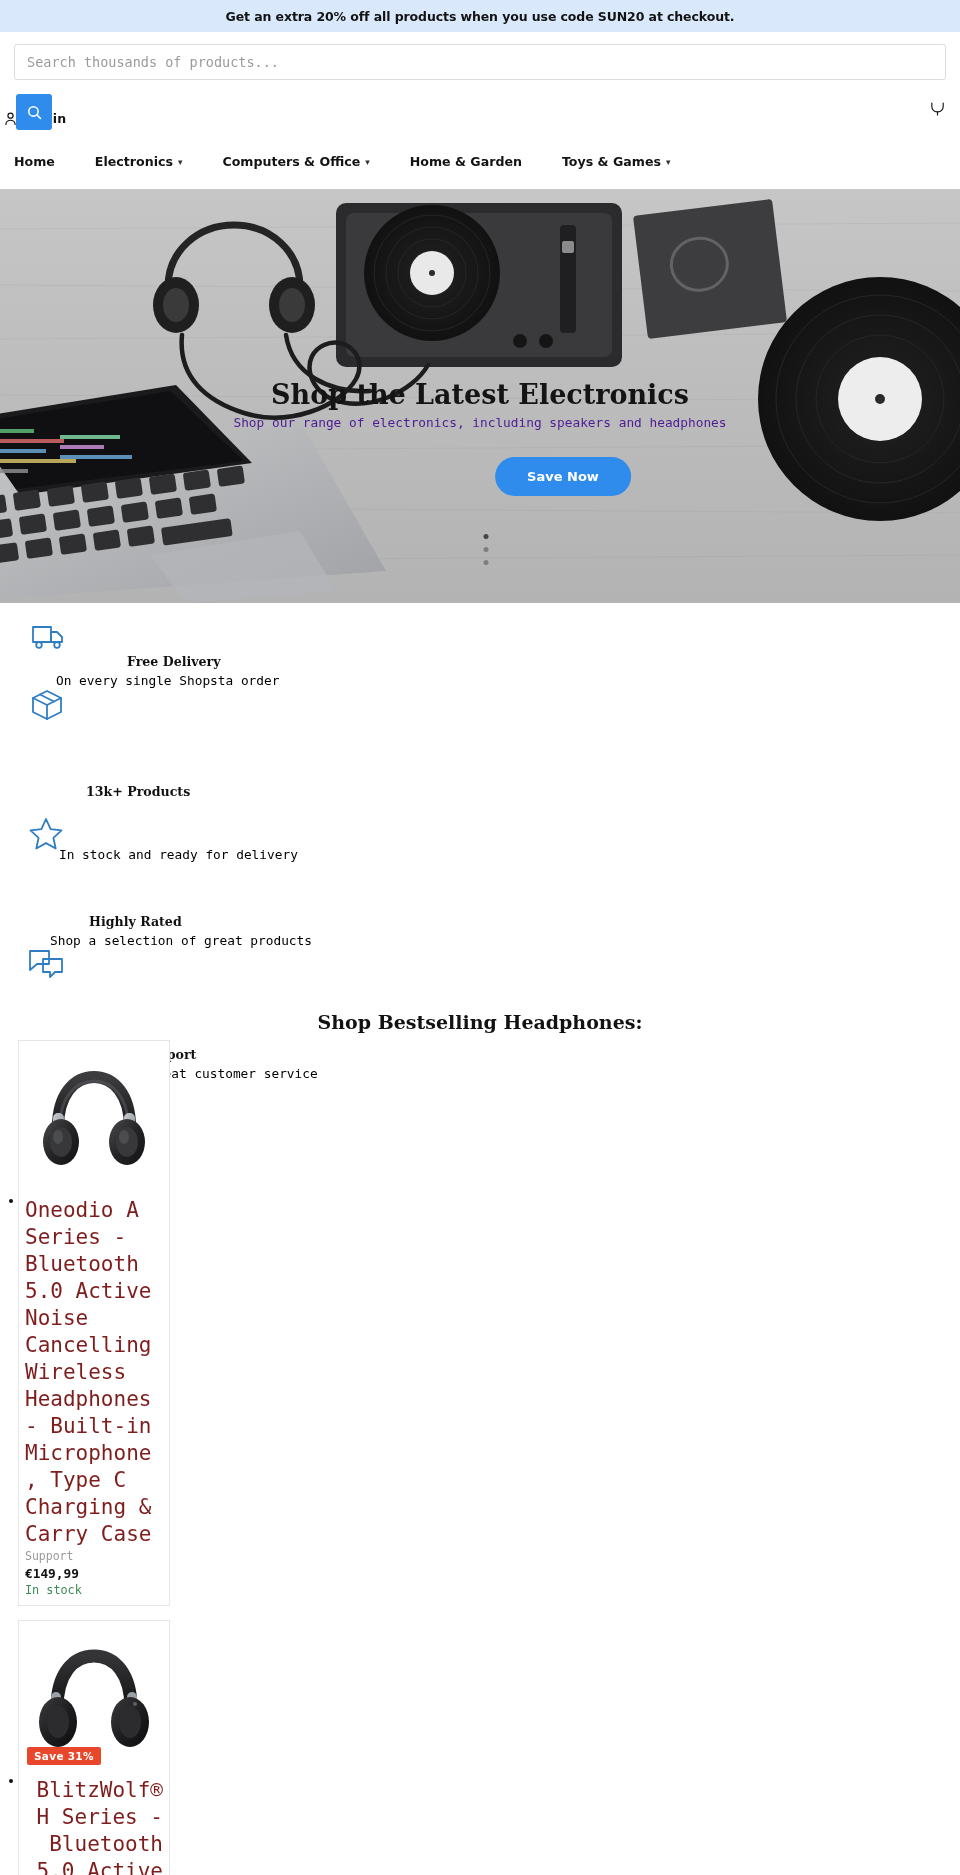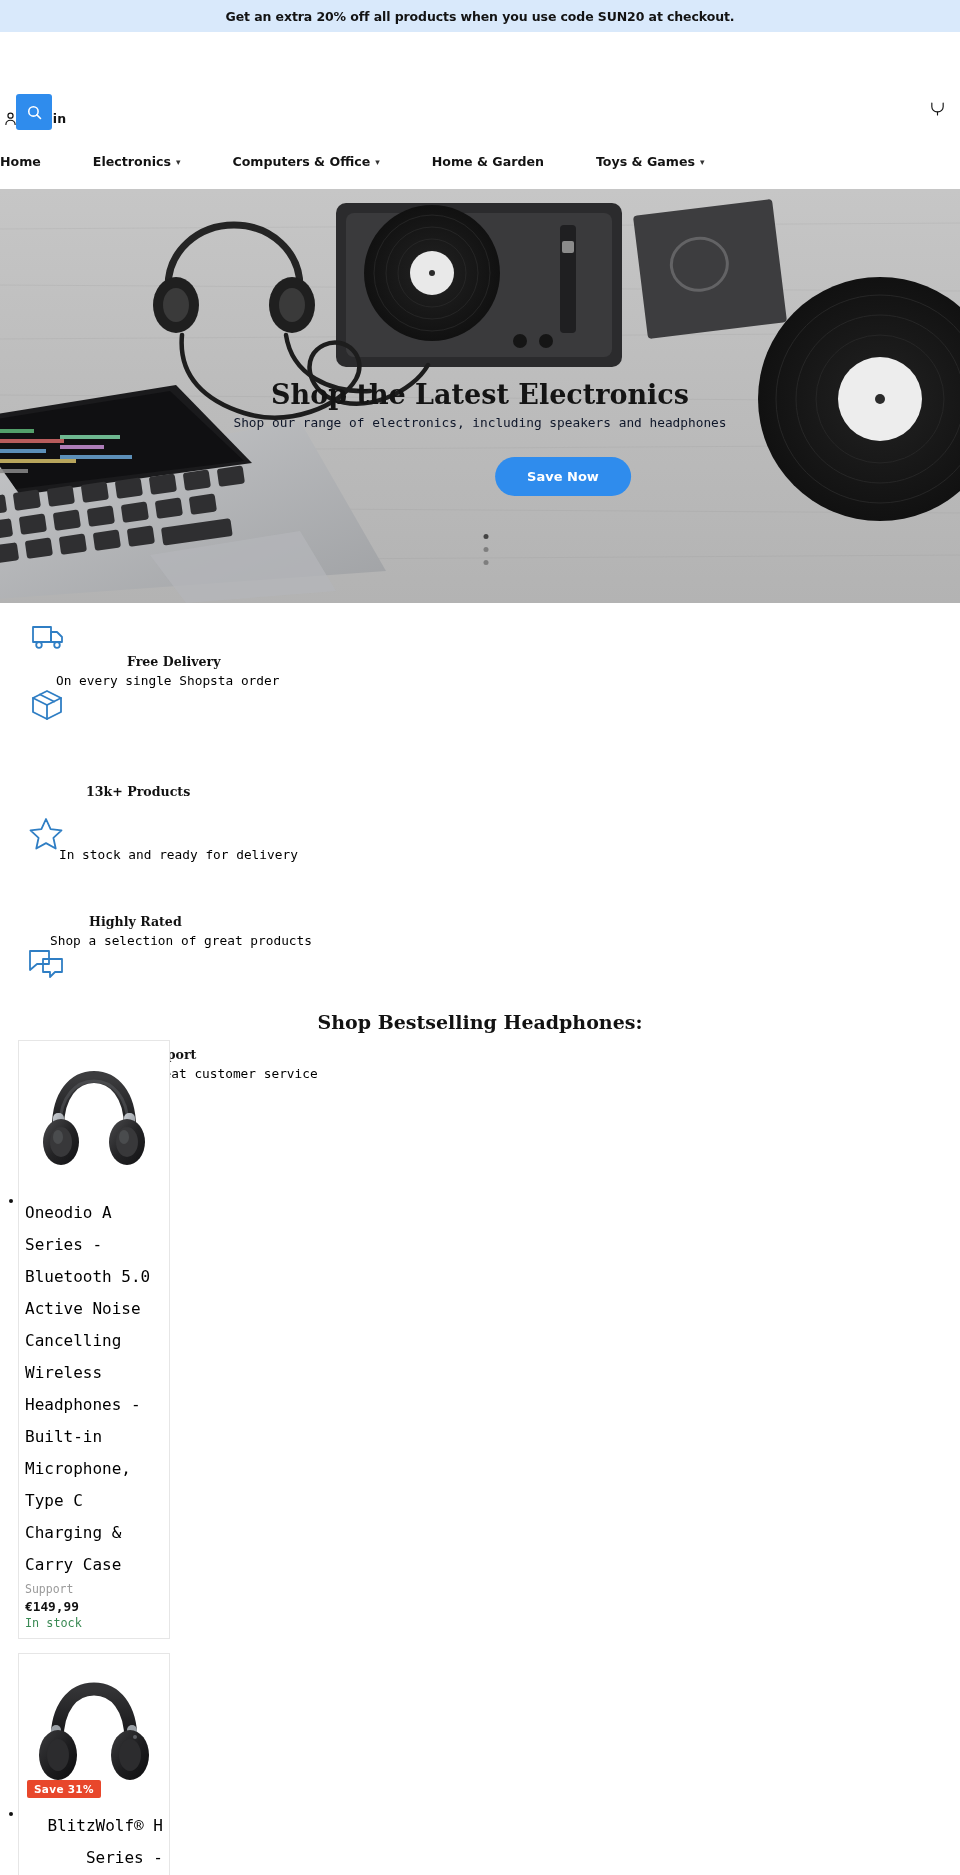--- a/index.html
+++ b/index.html
@@ -61,22 +61,22 @@
     z-index:4;
   }
   #cart-link {
     position:absolute; right:14px; top:68px;
     z-index:4;
   }
 
   
   #mainnav {
     position:absolute; left:0; top:122px; width:960px;
-    display:flex; align-items:center; gap:16px;
-    padding-left:0;
+    display:flex; align-items:center; gap:4px;
+    padding-left:14px;
     font-family:"DejaVu Sans", sans-serif;
     font-weight:bold; font-size:12.6px;
   }
   #mainnav .nav-item {
     display:flex; align-items:center; gap:5px;
     margin-right:36px;
     color:#131313;
     white-space:nowrap;
   }
   .caret { font-size:9px; color:#333; line-height:1; transform:translateY(1px); }
@@ -106,21 +106,21 @@
     position:absolute; left:50%; top:190px; transform:translateX(-50%);
     width:740px; text-align:center;
     font-family:"DejaVu Serif", serif; font-weight:bold;
     font-size:27px; color:#141414;
     white-space:nowrap;
   }
   #hero-sub {
     position:absolute; left:50%; top:226px; transform:translateX(-50%);
     width:820px; text-align:center;
     font-family:"DejaVu Sans Mono", monospace;
-    font-size:12.8px; color:#0f172a;
+    font-size:12.8px; color:#4c1d95;
     white-space:nowrap; overflow:hidden;
   }
   #hero-btn {
     position:absolute; left:50%; top:268px; transform:translateX(-50%);
     margin-left:83px;
     background:#2f8ced; color:#fff;
     border:none; border-radius:22px;
     padding:12px 32px;
     font-family:"DejaVu Sans", sans-serif; font-weight:bold; font-size:13px;
     cursor:pointer;
@@ -185,22 +185,22 @@
     font-family:"DejaVu Sans", sans-serif; font-weight:bold;
     font-size:10.5px;
     padding:3px 7px;
     border-radius:2px;
     letter-spacing:0.3px;
     z-index:3;
   }
   .product-info { padding:4px 6px 8px 6px; }
   .product-title {
     font-family:"DejaVu Sans Mono", monospace;
-    font-size:16px; line-height:32px;
-    color:#000000; word-break:break-word;
+    font-size:21px; line-height:27px;
+    color:#7f1d1d; word-break:break-word;
   }
   .product-vendor {
     font-family:"DejaVu Sans Mono", monospace;
     font-size:11.5px; color:#9a9a9a;
     margin-top:1px;
   }
   .product-price {
     font-family:"DejaVu Sans Mono", monospace;
     font-weight:bold; font-size:12.8px; color:#111;
     margin-top:3px;
@@ -214,20 +214,23 @@
 </style>
 </head>
 <body>
 
 <div id="announcement">
   <span>Get an extra 20% off all products when you use code SUN20 at checkout.</span>
 </div>
 
 <div id="header">
 
+  <div id="search-wrap">
+    <input id="search-input" type="text" placeholder="Search thousands of products..." style="">
+  </div>
 
   <button id="search-submit">
     <span>
       <svg width="17" height="17" viewBox="0 0 24 24" fill="none" stroke="#ffffff" stroke-width="2.2" stroke-linecap="round">
         <circle cx="10.5" cy="10.5" r="6.6"></circle>
         <line x1="15.4" y1="15.4" x2="20.5" y2="20.5"></line>
       </svg>
     </span>
   </button>
 

